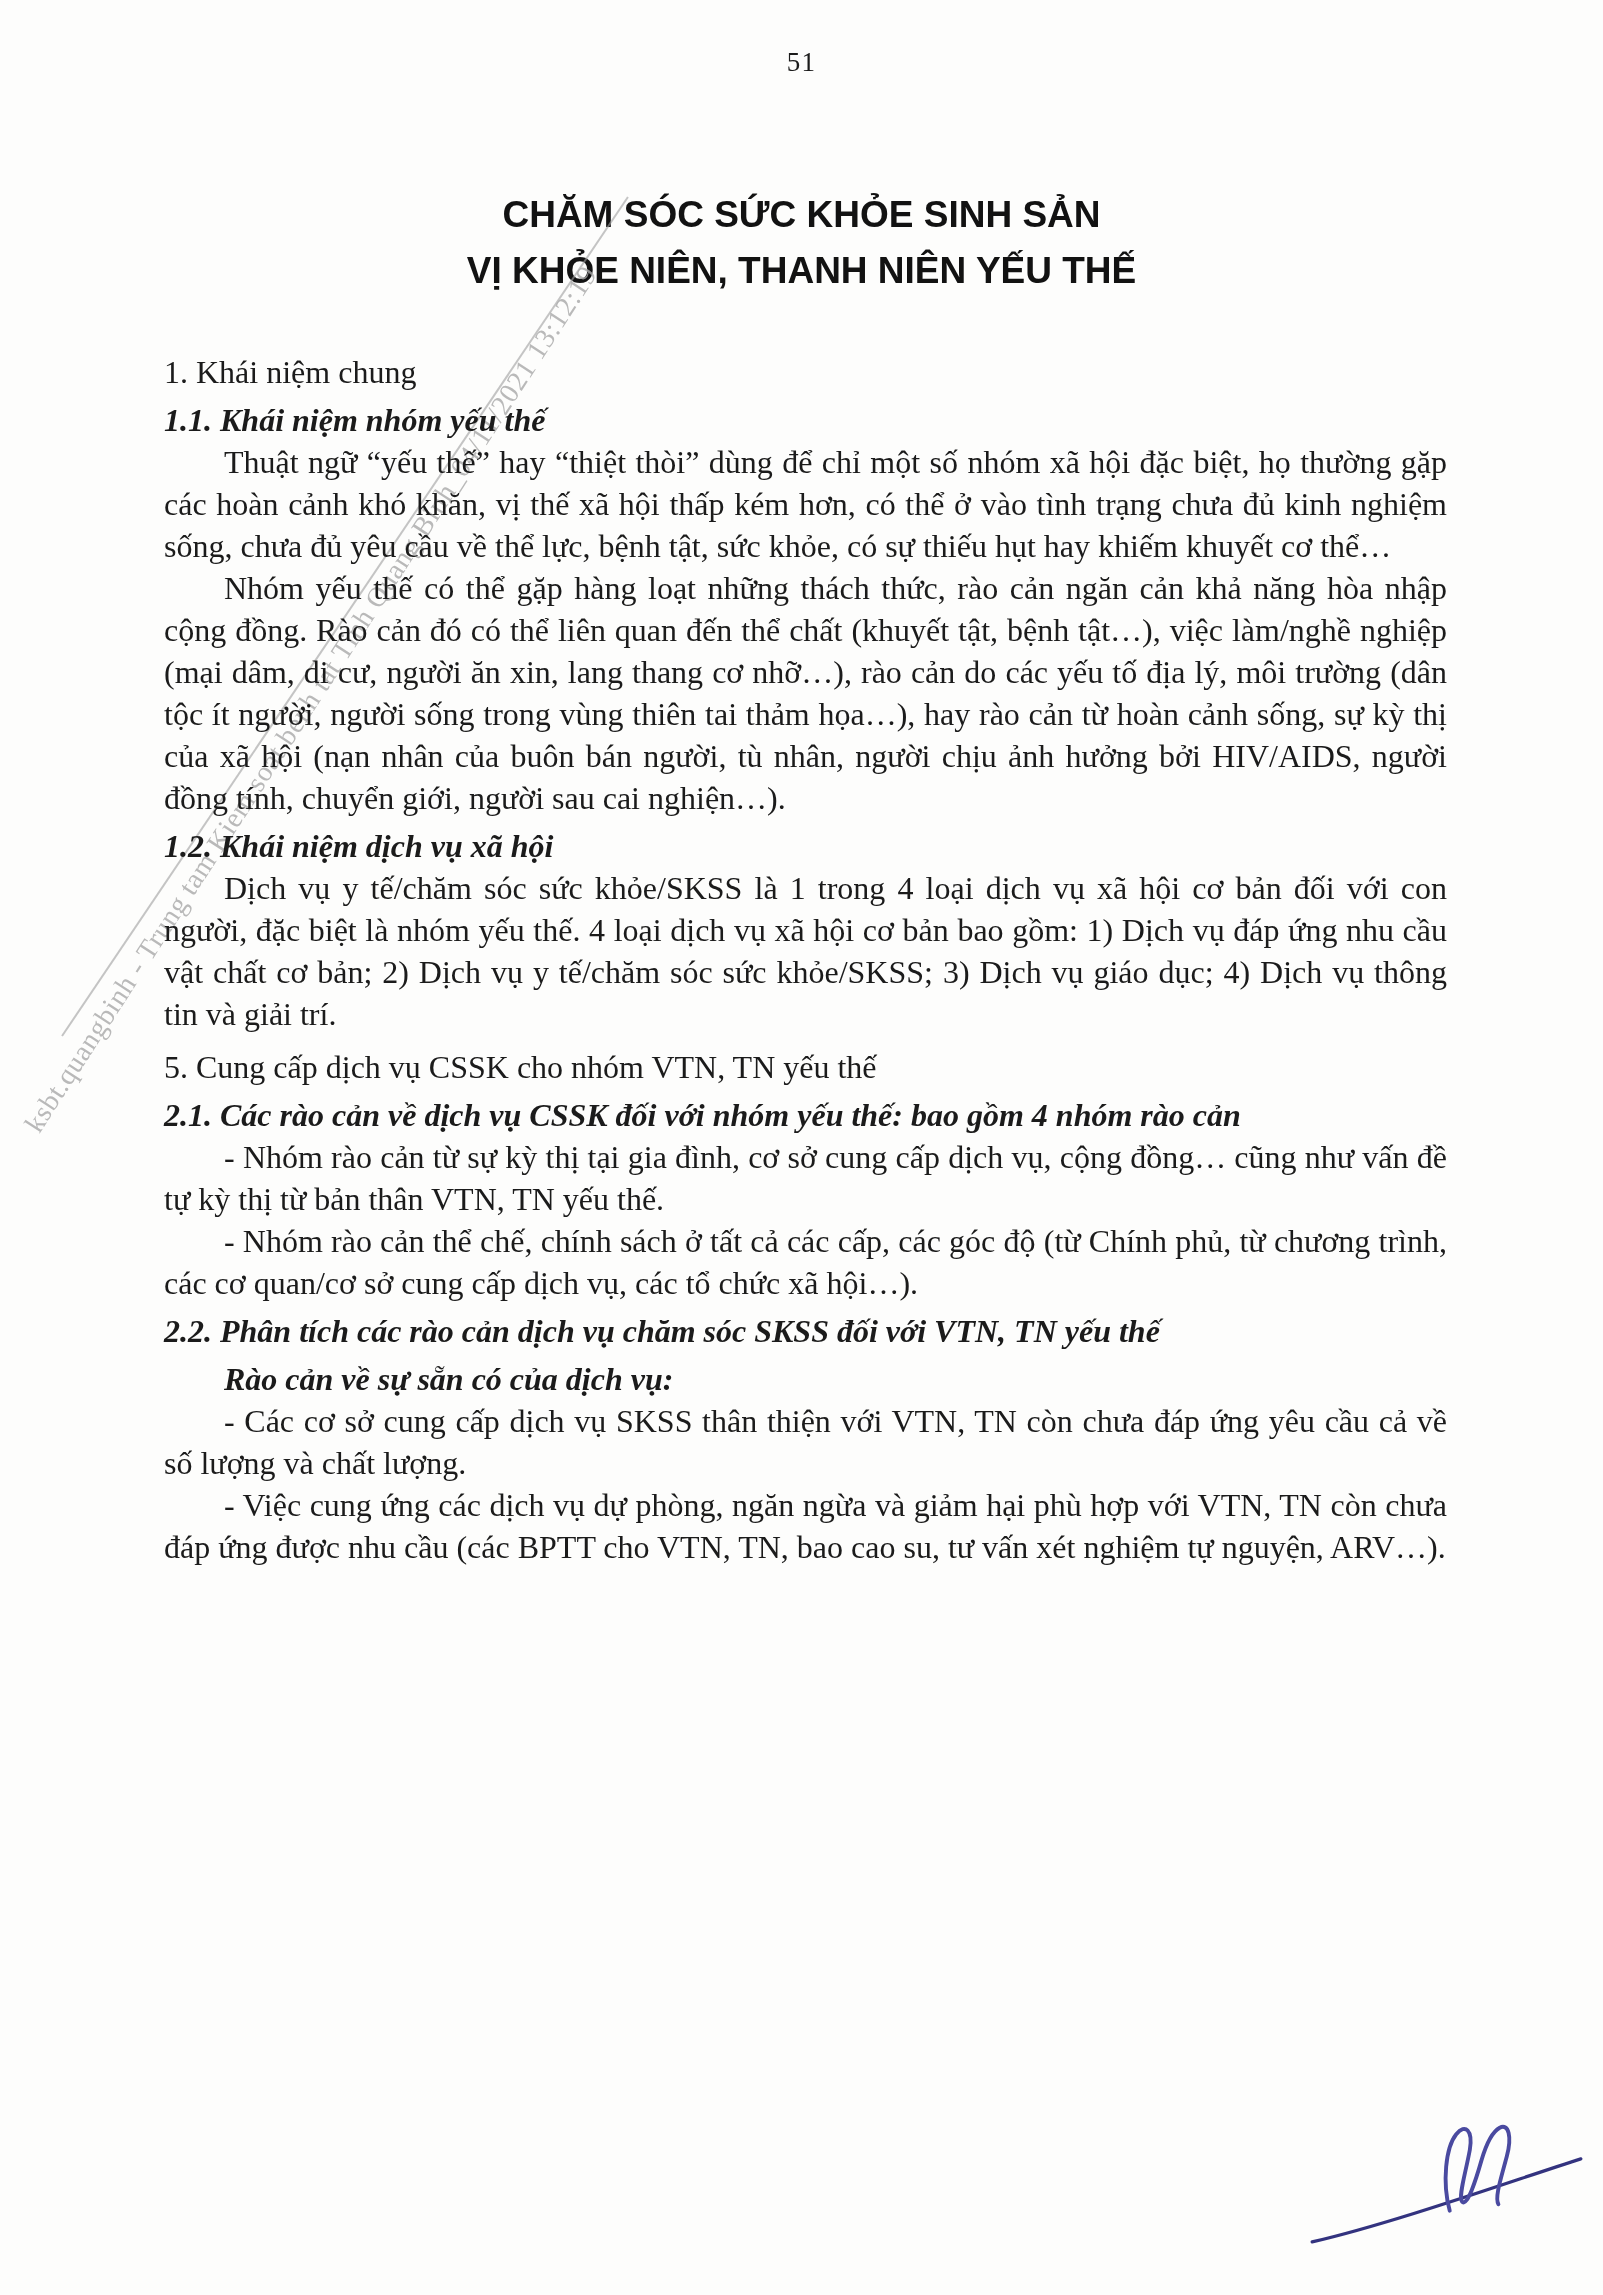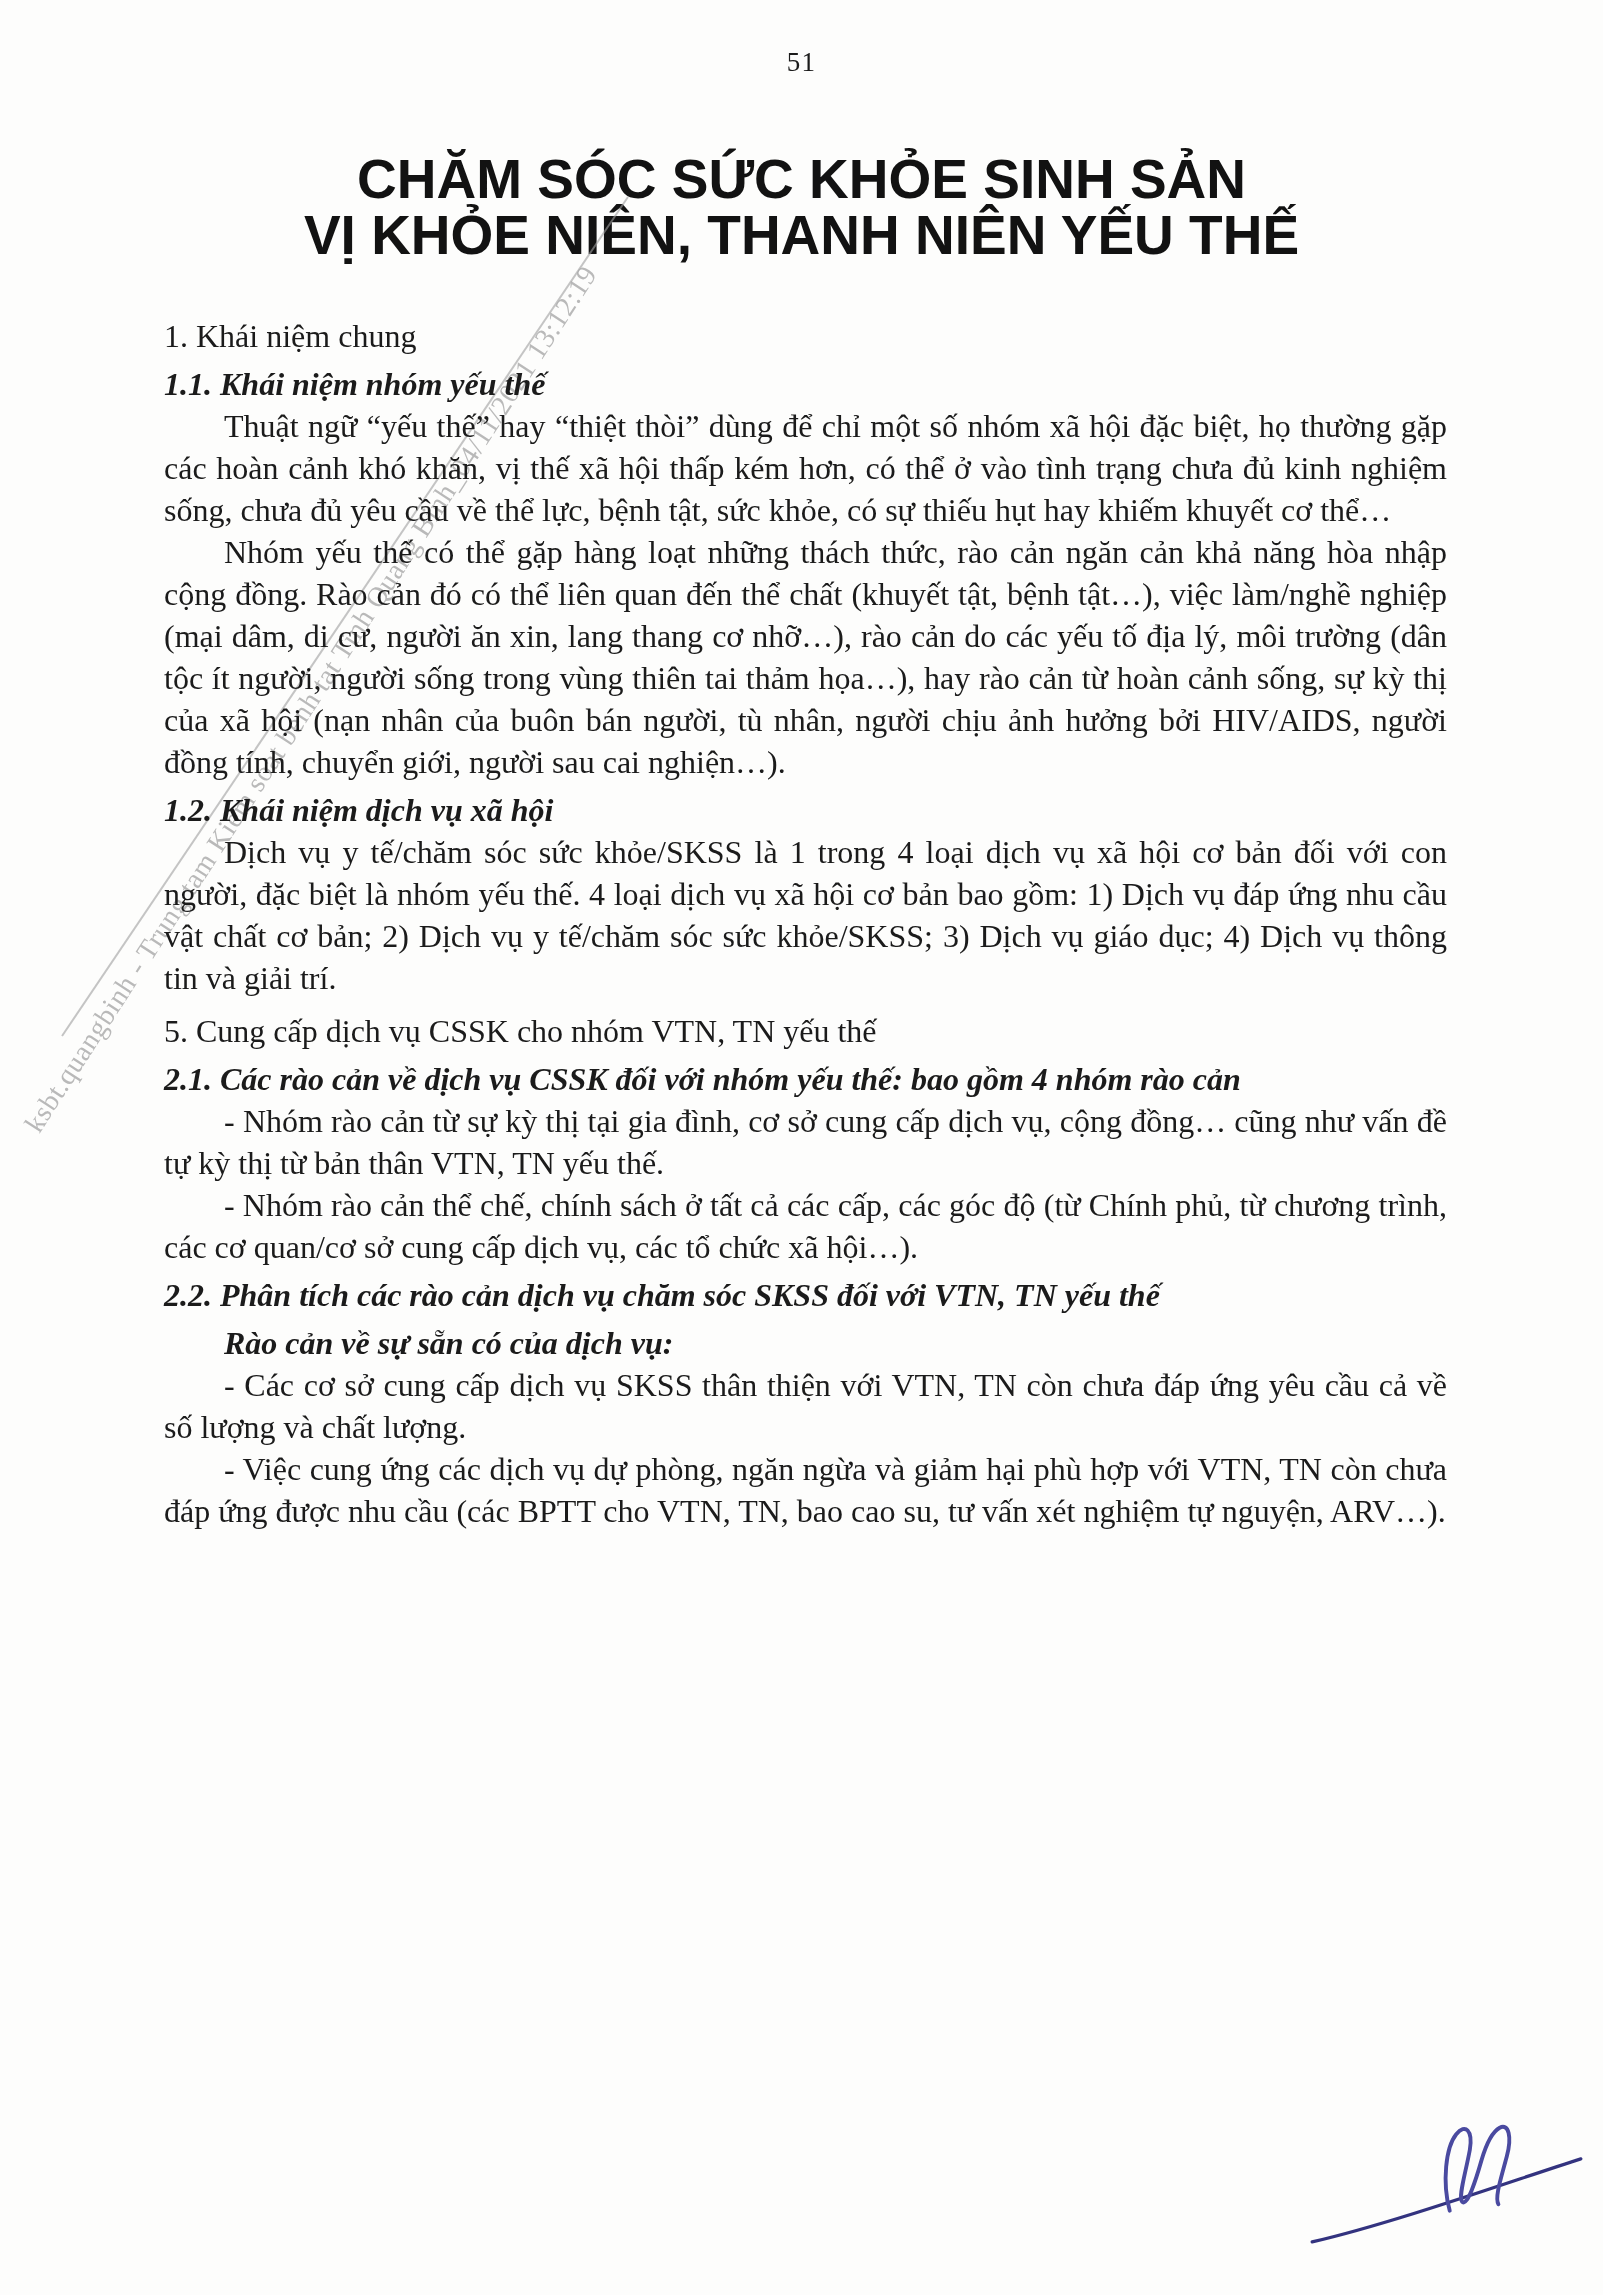--- a/index.html
+++ b/index.html
@@ -11,25 +11,25 @@
     font-family:"Liberation Serif", serif;
     color:#1b1b1b;
   }
   .pageno{
     padding-top:45px;
     text-align:center;
     font-size:27px;line-height:35px;
     letter-spacing:1.3px;
   }
   .title-block{
-    margin-top:71px;
+    margin-top:107px;
     text-align:center;
     font-family:"Liberation Sans", sans-serif;
     font-weight:700;
-    font-size:55px;line-height:56px;
+    font-size:37px;line-height:56px;
     color:#121212;
   }
   .content{
     position:relative;
     margin:52px 156px 0 164px; 
     z-index:2;
   }
   .blk{margin:0;font-size:32px;line-height:42px;}
   .h1{font-weight:400;margin-top:11px;}
   .h2{font-weight:700;font-style:italic;margin-top:6px;}

